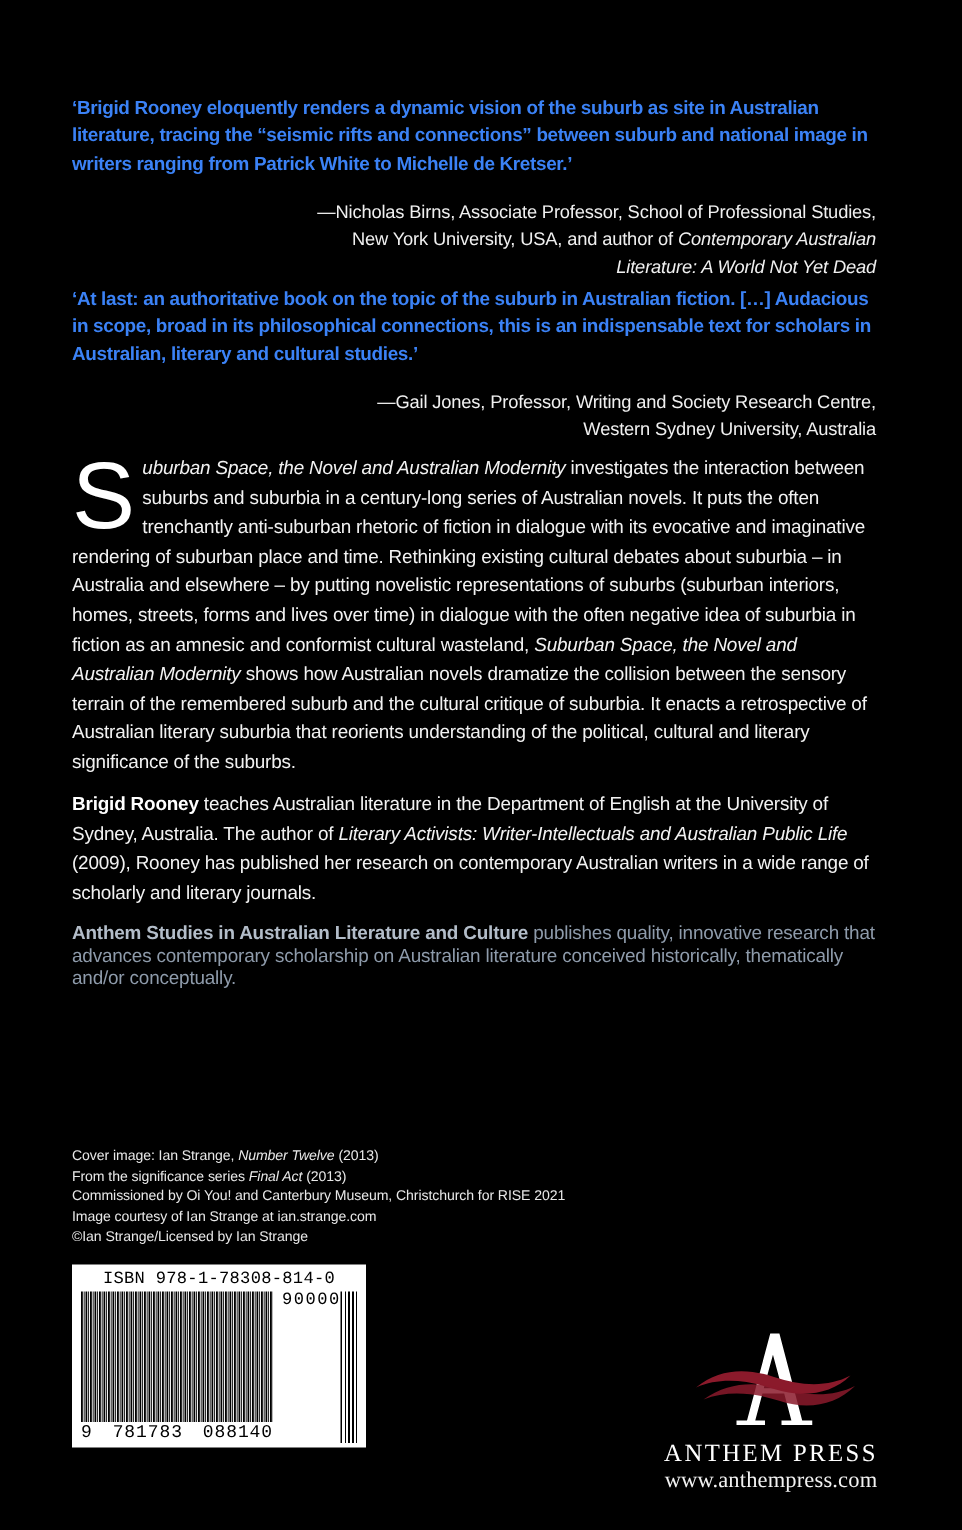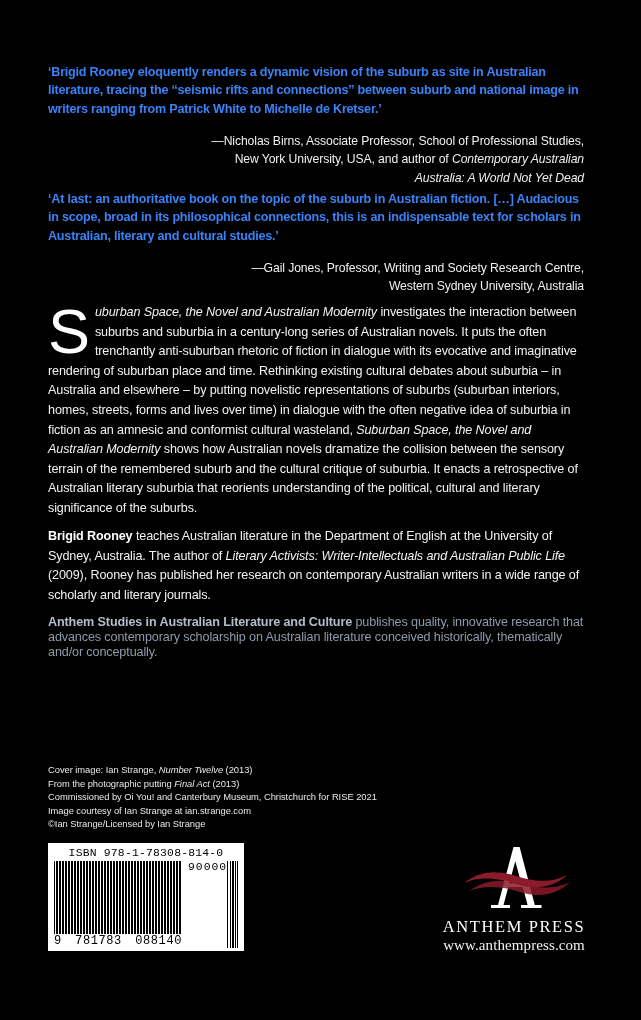--- a/index.html
+++ b/index.html
@@ -107,21 +107,21 @@
   }
   .credits div { white-space: nowrap; }
   .credits i { font-style: italic; }
 
   
   .barcode-box {
     position: absolute;
     left: 48px;
     top: 843px;
     width: 196px;
-    height: 108px;
+    height: 122px;
     background: #ffffff;
     padding: 4px 6px 3px 6px;
     display: flex;
     flex-direction: column;
   }
   .bc-isbn {
     font-family: "Liberation Mono", "DejaVu Sans Mono", monospace;
     font-size: 11.4px;
     line-height: 13px;
     letter-spacing: 0.2px;
@@ -192,21 +192,21 @@
     white-space: nowrap;
     margin-top: 1px;
     display: flex;
     justify-content: space-between;
   }
 
   
   .logo {
     position: absolute;
     left: 424px;
-    top: 843px;
+    top: 885px;
     width: 180px;
     text-align: center;
   }
   .logo-mark {
     position: relative;
     width: 180px;
     height: 74px;
     margin: 0 auto;
   }
   .logo-mark svg { display: block; margin: 0 auto; }
@@ -230,21 +230,21 @@
 </head>
 <body>
 
 <div class="cover">
 
   <div class="col blurb1">
     <div class="blurb-quote">‘Brigid Rooney eloquently renders a dynamic vision of the suburb as site in Australian literature, tracing the “seismic rifts and connections” between suburb and national image in writers ranging from Patrick White to Michelle de Kretser.’</div>
     <div class="blurb-attrib">
       <div>—Nicholas Birns, Associate Professor, School of Professional Studies,</div>
       <div><span>New York University, USA, and author of </span><span class="ttl">Contemporary Australian</span></div>
-      <div><span class="ttl">Australia: A World Not Yet Dead</span></div>
+      <div><span class="ttl">Literature: A World Not Yet Dead</span></div>
     </div>
   </div>
 
   <div class="col blurb2">
     <div class="blurb-quote">‘At last: an authoritative book on the topic of the suburb in Australian fiction. […] Audacious in scope, broad in its philosophical connections, this is an indispensable text for scholars in Australian, literary and cultural studies.’</div>
     <div class="blurb-attrib">
       <div>—Gail Jones, Professor, Writing and Society Research Centre,</div>
       <div>Western Sydney University, Australia</div>
     </div>
   </div>
@@ -256,21 +256,21 @@
   <div class="col bio">
     <b>Brigid Rooney</b><span> teaches Australian literature in the Department of English at the University of Sydney, Australia. The author of </span><i>Literary Activists: Writer-Intellectuals and Australian Public Life</i><span> (2009), Rooney has published her research on contemporary Australian writers in a wide range of scholarly and literary journals.</span>
   </div>
 
   <div class="col series">
     <b>Anthem Studies in Australian Literature and Culture</b><span> publishes quality, innovative research that advances contemporary scholarship on Australian literature conceived historically, thematically and/or conceptually.</span>
   </div>
 
   <div class="col credits">
     <div><span>Cover image: Ian Strange, </span><i>Number Twelve</i><span> (2013)</span></div>
-    <div><span>From the photographic putting </span><i>Final Act</i><span> (2013)</span></div>
+    <div><span>From the significance series </span><i>Final Act</i><span> (2013)</span></div>
     <div>Commissioned by Oi You! and Canterbury Museum, Christchurch for RISE 2021</div>
     <div>Image courtesy of Ian Strange at ian.strange.com</div>
     <div>©Ian Strange/Licensed by Ian Strange</div>
   </div>
 
   <div class="barcode-box">
     <div class="bc-isbn">ISBN 978-1-78308-814-0</div>
     <div class="bc-mid">
       <div class="bc-main">
         <div class="bars"></div>

